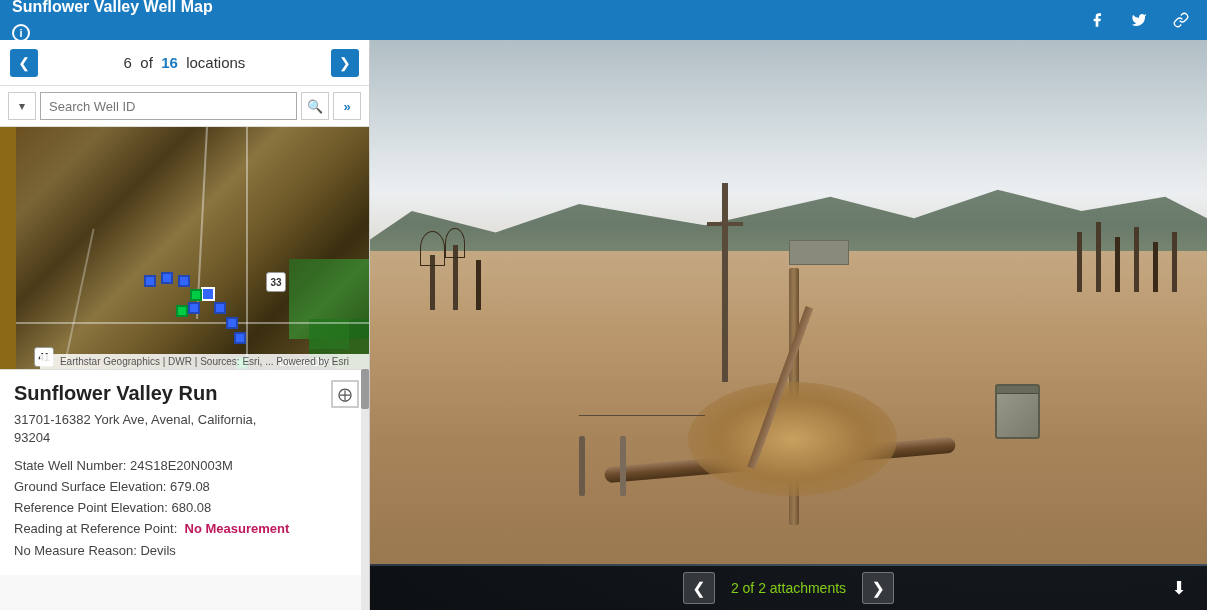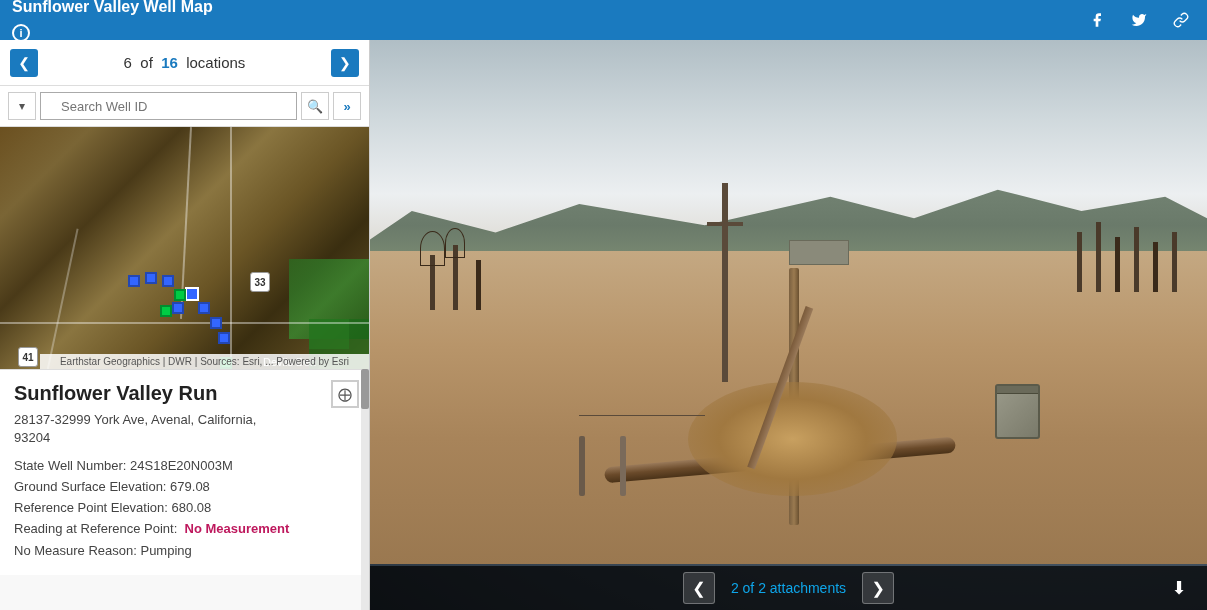--- a/index.html
+++ b/index.html
@@ -80,21 +80,21 @@
       border-bottom: 1px solid #ddd;
       gap: 4px;
     }
     .search-bar-dropdown {
       width: 28px; height: 28px; border: 1px solid #ccc;
       background: white; cursor: pointer;
       display: flex; align-items: center; justify-content: center;
       font-size: 12px; color: #555;
     }
     .search-input {
-      flex: 1; border: 1px solid #aaa; padding: 4px 20px;
+      flex: 1; border: 1px solid #aaa; padding: 4px 8px;
       font-size: 13px; color: #4d7c0f; height: 28px;
     }
     .search-btn {
       width: 28px; height: 28px; border: 1px solid #ccc;
       background: white; cursor: pointer;
       display: flex; align-items: center; justify-content: center;
       font-size: 13px; color: #555;
     }
     .search-next {
       width: 28px; height: 28px; border: 1px solid #ccc;
@@ -262,21 +262,21 @@
       width: 32px; height: 32px;
       background: rgba(255,255,255,0.15);
       border: 1px solid rgba(255,255,255,0.3);
       border-radius: 3px;
       color: white;
       font-size: 16px;
       cursor: pointer;
       display: flex; align-items: center; justify-content: center;
     }
     .photo-counter {
-      color: #0ea5e9;
+      color: #84cc16;
       font-size: 14px;
     }
     .photo-download {
       position: absolute;
       right: 12px;
       width: 32px; height: 32px;
       display: flex; align-items: center; justify-content: center;
       color: white; font-size: 18px; cursor: pointer;
     }
 
@@ -351,21 +351,21 @@
       </div>
       <input class="search-input" type="text" placeholder="Search Well ID" style="">
       <div class="search-btn">
         <span>🔍</span>
       </div>
       <div class="search-next">
         <span>»</span>
       </div>
     </div>
 
-    <div class="map-area" style="height: 240px; position: relative; overflow: hidden;">
+    <div class="map-area" style="height: 240px; position: relative; overflow: hidden; padding-left: 16px;">
       <div class="map-bg">
 
         <div style="position:absolute;top:0;left:0;right:0;height:100%;background:linear-gradient(135deg,#6b5020 0%,#7a6535 15%,#4a3a18 30%,#8a7540 45%,#6a5525 60%,#3a2e10 75%,#5a4a20 90%,#7a6030 100%);"></div>
 
         <div style="position:absolute;bottom:30px;right:0;width:80px;height:80px;background:linear-gradient(135deg,#2a6a20,#3a8a30,#1a5a15);opacity:0.8;"></div>
         <div style="position:absolute;bottom:0;right:0;width:60px;height:50px;background:#1a6a18;opacity:0.7;"></div>
         <div style="position:absolute;bottom:20px;right:20px;width:40px;height:30px;background:#2a7a22;opacity:0.6;"></div>
 
         <div class="map-road-h" style="top:195px;left:0;right:0;"></div>
         <div class="map-road-v" style="left:230px;top:0;bottom:0;"></div>
@@ -401,33 +401,33 @@
 
     <div class="info-panel-wrapper">
       <div class="info-panel">
 
         <div class="zoom-btn">
           <span>⨁</span>
         </div>
 
         <div class="info-title">Sunflower Valley Run</div>
         <div class="info-address">
-          <span>28137-32999 York Ave, Avenal, California,</span><br>
+          <span>31701-16382 York Ave, Avenal, California,</span><br>
           <span>93204</span>
         </div>
         <div class="info-row">State Well Number: 24S18E20N003M</div>
         <div class="info-row">Ground Surface Elevation: 679.08</div>
         <div class="info-row">Reference Point Elevation: 680.08</div>
         <div class="info-row">
           <span>Reading at Reference Point:</span>
           &nbsp;<strong>No Measurement</strong>
         </div>
         <div class="info-row">
           <span>No Measure Reason:</span>
-          <span> Pumping</span>
+          <span> Devils</span>
         </div>
       </div>
 
       <div class="left-scroll">
         <div class="left-scroll-thumb"></div>
       </div>
     </div>
 
   </div>
 

